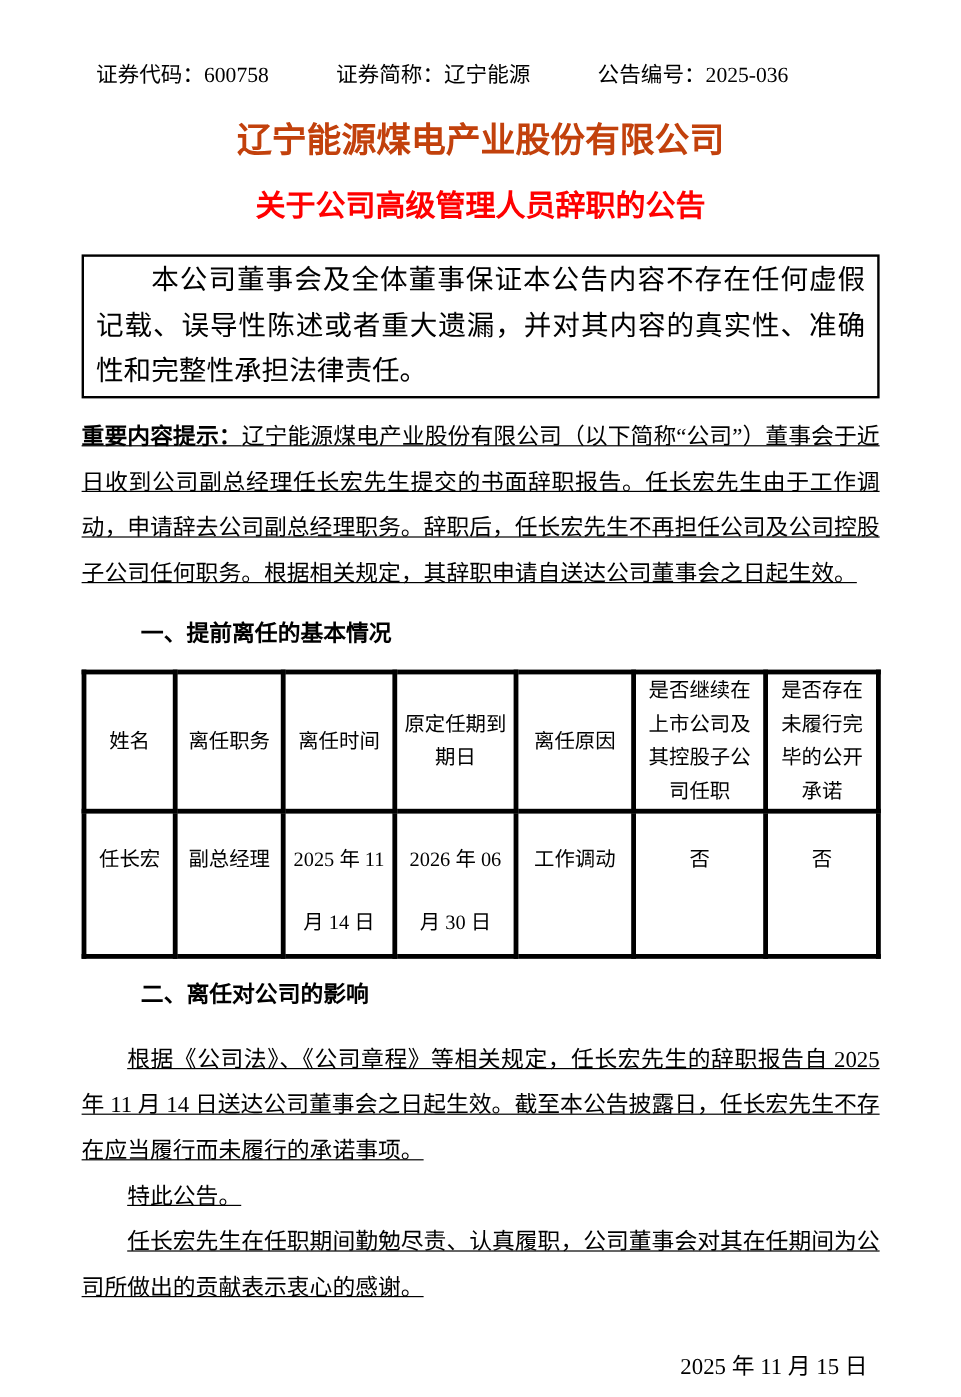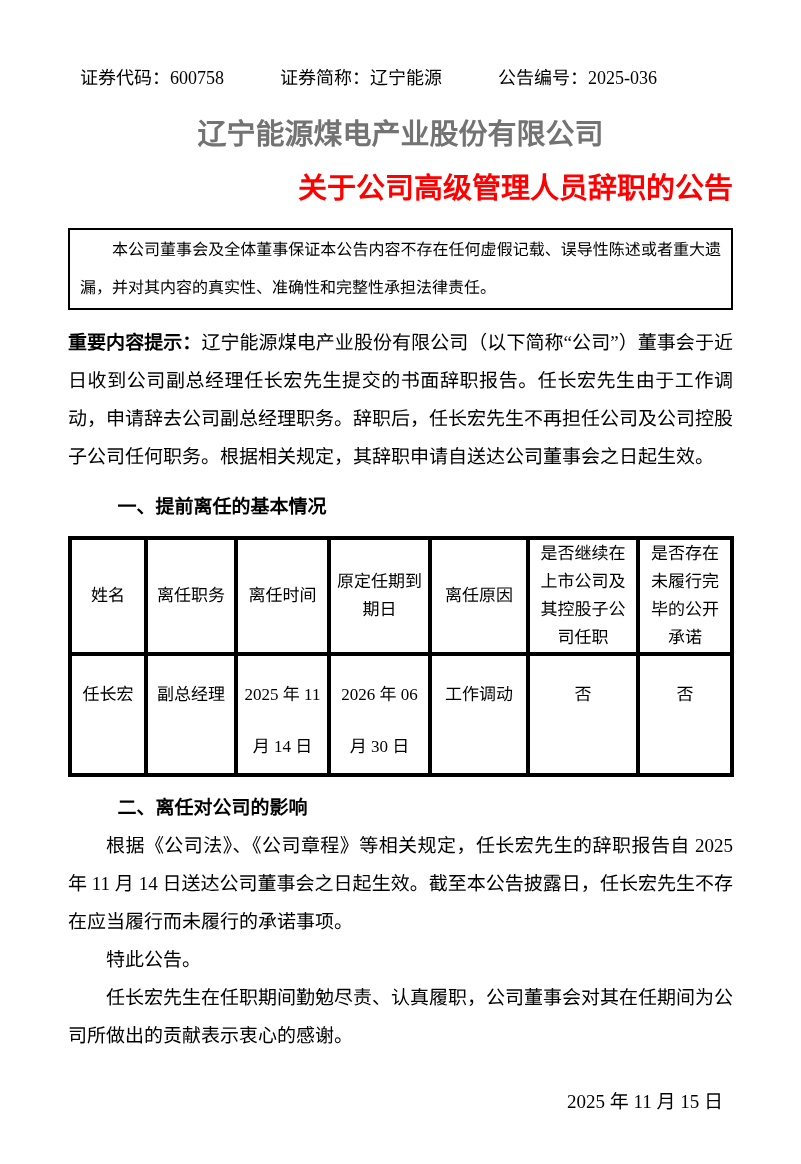--- a/index.html
+++ b/index.html
@@ -5,71 +5,71 @@
   * { margin: 0; padding: 0; box-sizing: border-box; }
   html, body { background: #ffffff; }
   body {
     width: 801px;
     height: 1164px;
     margin: 0 auto;
     font-family: "Liberation Serif", "DejaVu Serif", serif;
     color: #000000;
     overflow: hidden;
   }
-  .page { padding: 16px 68px; width: 801px; height: 865px; }
+  .page { padding: 0 68px; width: 801px; height: 865px; }
 
   
   .doc-header {
     display: flex;
     justify-content: space-between;
     padding-top: 50px;
     padding-left: 12px;
     padding-right: 76px;
     font-size: 18px;
     line-height: 24px;
     white-space: nowrap;
   }
 
   
   .titles { text-align: center; margin-top: 24px; }
   .title-main {
     font-family: "Liberation Sans", "DejaVu Sans", sans-serif;
     font-weight: bold;
     font-size: 29px;
     line-height: 40px;
-    color: #737373;
+    color: #c2410c;
   }
   .title-sub {
     font-family: "Liberation Sans", "DejaVu Sans", sans-serif;
     font-weight: bold;
-    font-size: 29px;
+    font-size: 25px;
     line-height: 40px;
     color: #ff0000;
     margin-top: 14px;
-    text-align: right;
   }
 
   
   .disclaimer-box {
     margin-top: 20px;
     border: 2px solid #000000;
     padding: 1px 10px;
   }
   .disclaimer-box p {
-    font-size: 16px;
+    font-size: 23px;
     line-height: 38px;
     text-indent: 2em;
     text-align: justify;
   }
 
   
   .para {
     font-size: 19px;
     line-height: 38px;
     text-align: justify;
+    text-decoration: underline;
   }
   .para.indent { text-indent: 2em; }
   .notice-para { margin-top: 14px; }
   .bold-label {
     font-family: "Liberation Sans", "DejaVu Sans", sans-serif;
     font-weight: bold;
   }
 
   .section-heading {
     font-family: "Liberation Sans", "DejaVu Sans", sans-serif;
@@ -98,21 +98,21 @@
   }
   table.departure-table thead tr { height: 113px; }
   table.departure-table thead th { line-height: 28px; vertical-align: middle; }
   table.departure-table tbody tr { height: 97px; }
   table.departure-table tbody td {
     vertical-align: top;
     padding-top: 13px;
     line-height: 52px;
   }
 
-  .section-two-para { margin-top: 4px; }
+  .section-two-para { margin-top: 20px; }
 
   
   .doc-footer { margin-top: 26px; text-align: right; font-size: 19px; line-height: 42px; }
   .doc-footer .date-line { padding-right: 10px; }
 </style>
 </head>
 <body>
 
 <div class="page">
 

